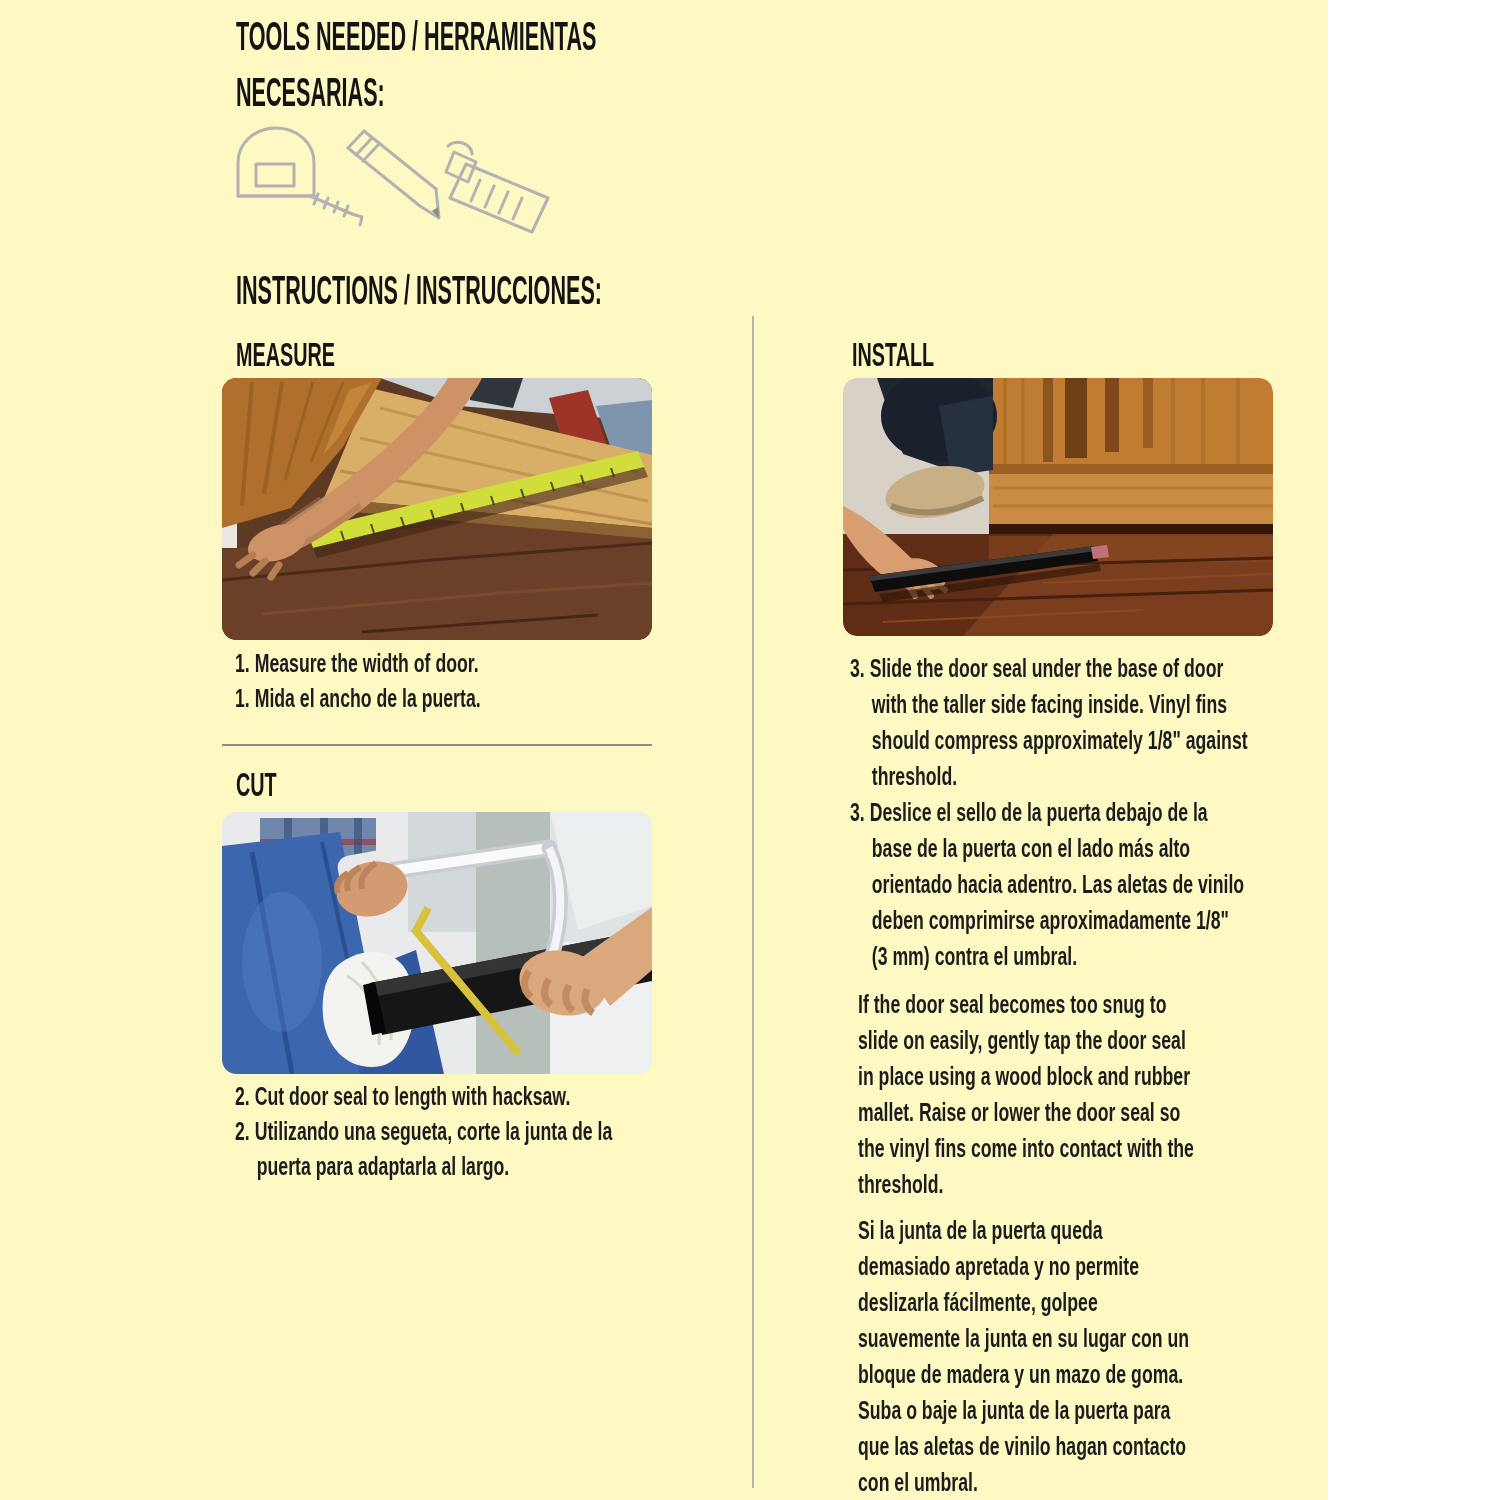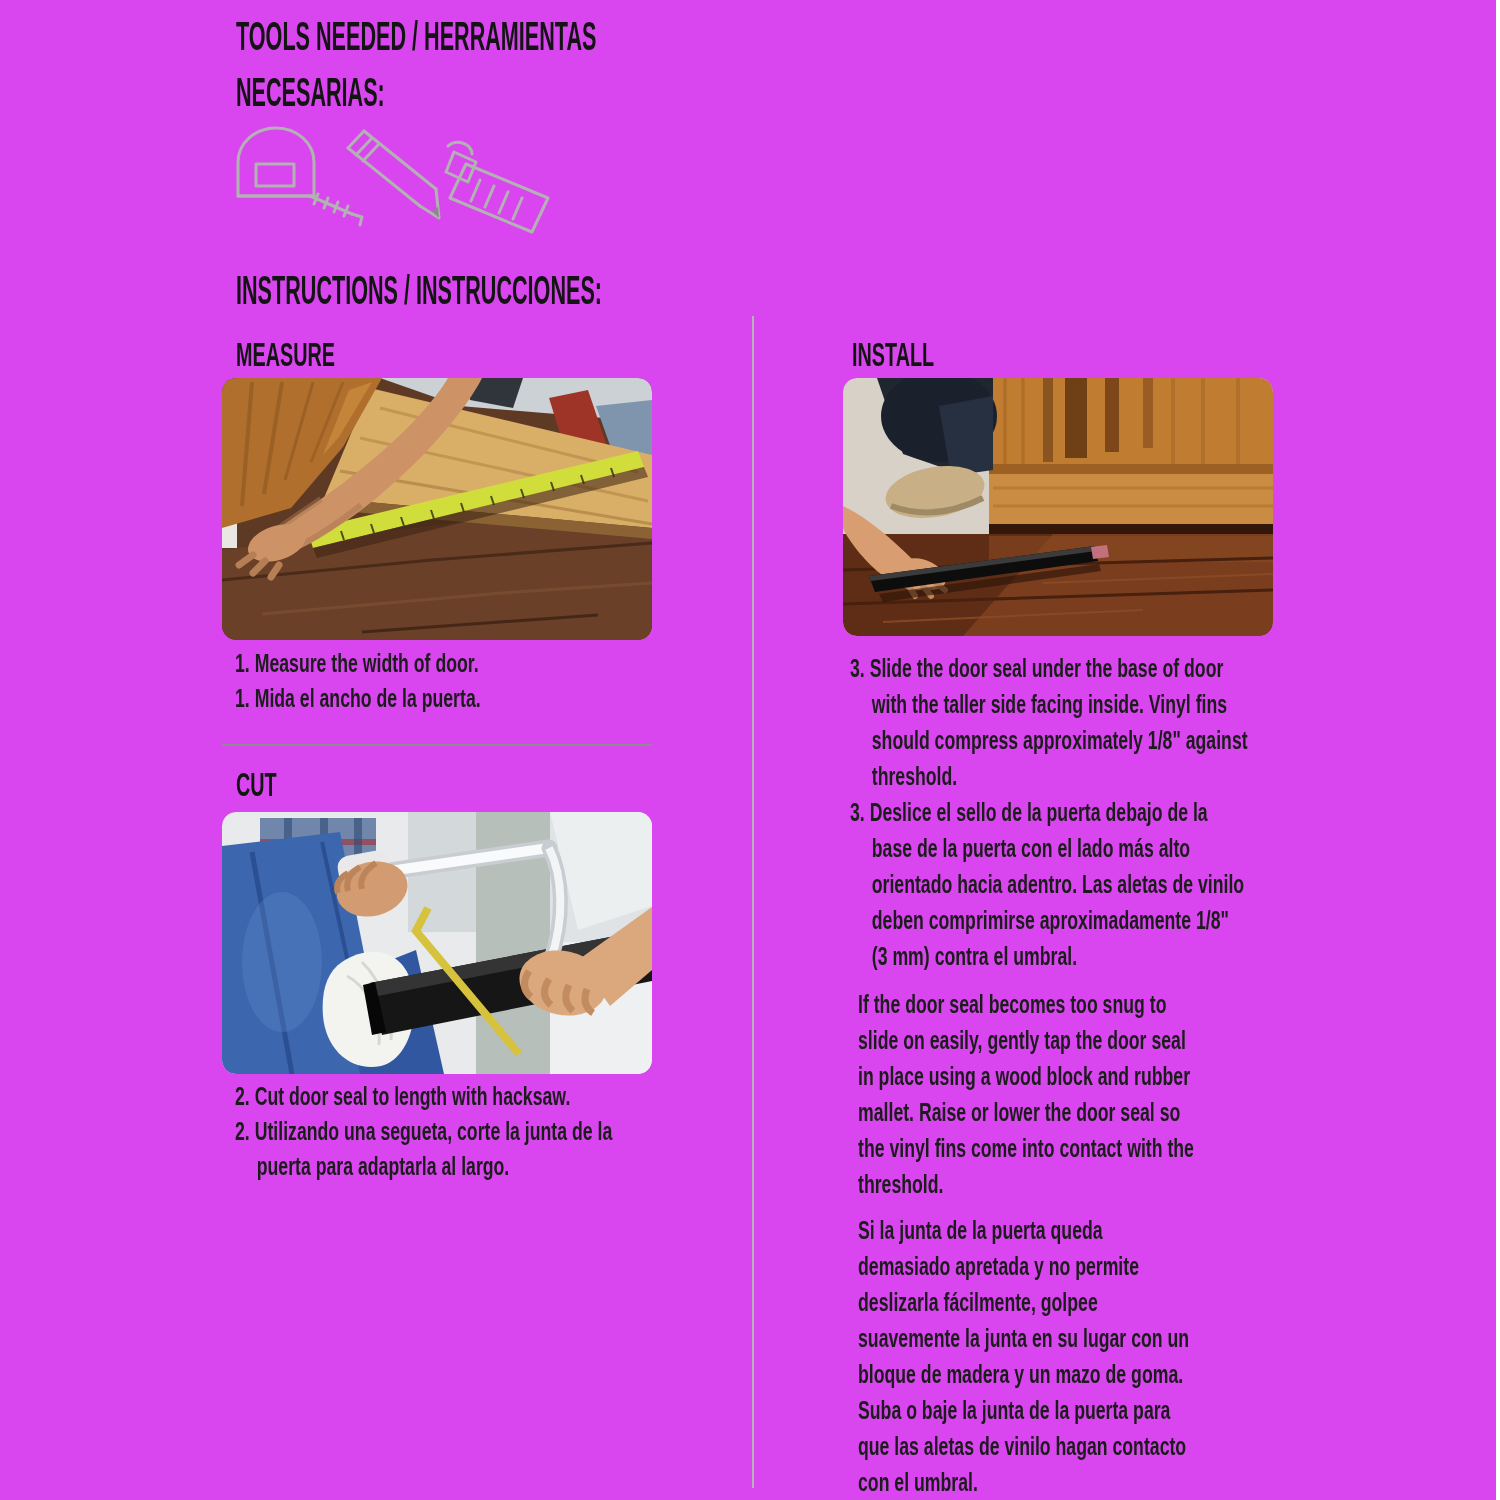--- a/index.html
+++ b/index.html
@@ -1,16 +1,16 @@
 <!DOCTYPE html>
 <html><head>
 <meta charset="utf-8">
 <style>
   html,body{margin:0;padding:0;background:#ffffff;}
-  .page{position:relative;width:1496px;height:1500px;background:#d946ef;overflow:hidden;
+  .page{position:relative;width:1328px;height:1500px;background:#fef9c3;overflow:hidden;
         font-family:"Liberation Sans",sans-serif;color:#1b1b1b;}
   .h1{position:absolute;font-weight:700;font-size:40px;line-height:56px;color:#141414;
       transform:scaleX(0.54);transform-origin:0 0;white-space:pre-line;width:760px;}
   .h2{position:absolute;font-weight:700;font-size:33px;line-height:38px;color:#141414;
       transform:scaleX(0.60);transform-origin:0 0;white-space:pre;width:400px;}
   .btxt{position:absolute;font-weight:700;font-size:26px;line-height:36px;color:#1c1c1c;
       transform:scaleX(0.68);transform-origin:0 0;white-space:pre-line;width:660px;letter-spacing:0;}
   .lh35{line-height:35px;}
   .hang{padding-left:32px;text-indent:-32px;}
   .photo{position:absolute;border-radius:14px;overflow:hidden;line-height:0;}

